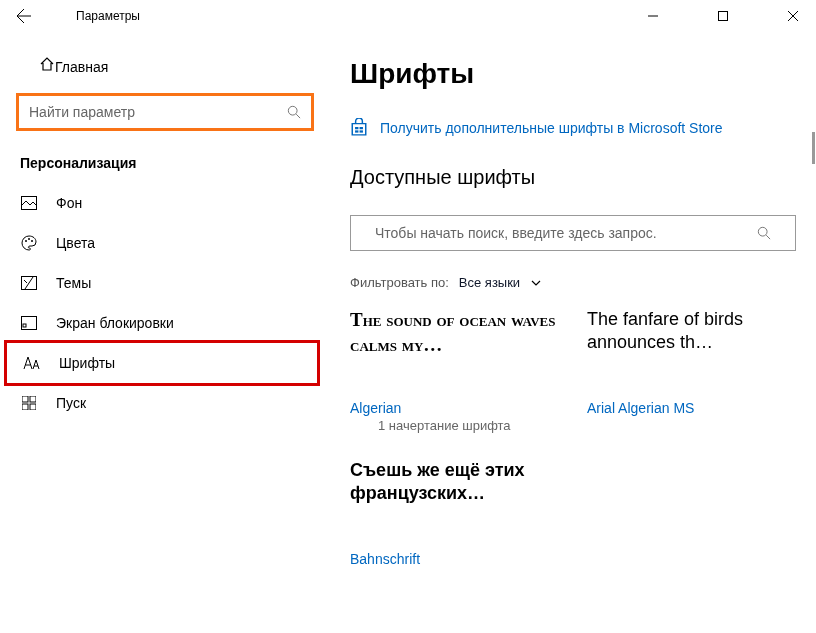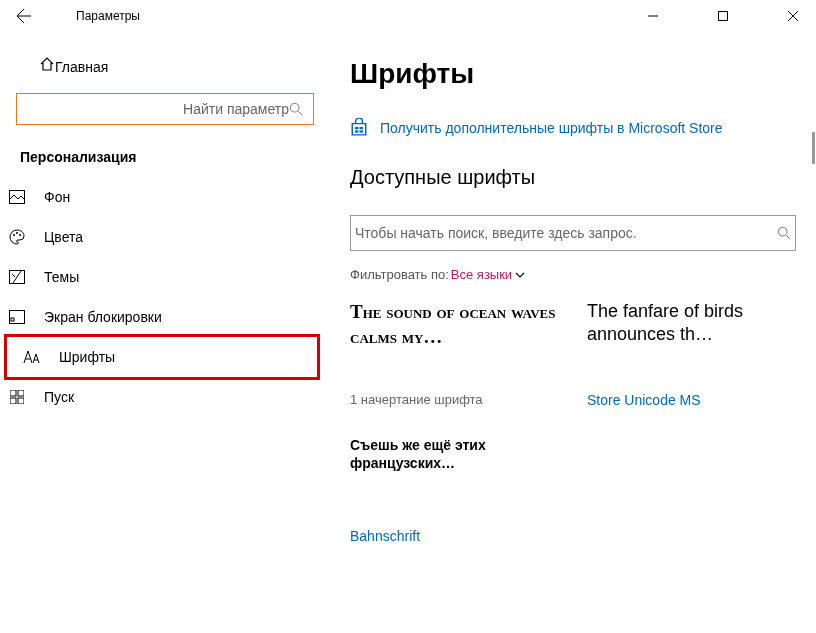--- a/index.html
+++ b/index.html
@@ -38,38 +38,37 @@
       padding: 14px 0 0 0;
       display: flex; flex-direction: column;
     }
     .home-row {
       display: flex; align-items: flex-end;
       padding: 10px 20px;
       margin-left: 19px;
     }
     .search-wrap { padding: 8px 16px 0 16px; }
     .search {
-      height: 32px;
-      border: 1px solid #f97316;
+      height: 38px;
+      border: 3px solid #f97316;
       display: flex; align-items: center;
       padding: 0 10px;
       color: #666;
       background: #fff;
-      text-align: right;
     }
     .search span { flex: 1; font-size: 14px; }
     .section-title {
       font-weight: 600;
       padding: 24px 20px 12px 20px;
       font-size: 14px;
     }
     .nav-item {
       display: flex; align-items: center;
       gap: 18px;
-      padding: 12px 8px;
+      padding: 12px 20px;
       font-size: 14px;
     }
     .nav-item.active-highlight {
       border: 3px solid #d40000;
       margin: -3px 10px -3px 4px;
       padding: 12px 16px;
     }
     .nav-item .icon { width: 18px; display:flex; justify-content:center; }
     .main {
       flex: 1;
@@ -84,50 +83,50 @@
       margin-bottom: 30px;
     }
     .store-icon {
       width: 18px; height: 18px;
     }
     .main h2 { font-size: 20px; font-weight: 400; margin-bottom: 26px; }
     .font-search {
       height: 36px;
       border: 1px solid #999;
       display: flex; align-items: center;
-      padding: 0 4px;
+      padding: 0 24px;
       color: #666;
-      margin-bottom: 16px;
+      margin-bottom: 24px;
     }
     .font-search span { flex: 1; }
     .filter-row {
       font-size: 13px; color: #555;
-      display: flex; align-items: center; gap: 2px;
+      display: flex; align-items: center; gap: 10px;
       margin-bottom: 18px;
     }
-    .filter-row .value { color: #be185d; }
+    .filter-row .value { color: #0f172a; }
     .font-grid {
       display: grid;
       grid-template-columns: 1fr 1fr;
       gap: 26px 28px;
     }
     .font-card { }
     .font-sample {
       font-size: 19px;
       line-height: 1.3;
       height: 82px;
       overflow: hidden;
       margin-bottom: 10px;
     }
     .font-sample.algerian { font-family: "Wide Latin", "Playbill", serif; font-weight: 600; font-variant: small-caps; }
     .font-sample.arial { font-family: Georgia, "Times New Roman", serif; }
     .font-sample.arialms { font-family: "Segoe UI", sans-serif; font-size: 18px; }
-    .font-sample.bahn { font-family: "Segoe UI", sans-serif; font-weight: 600; font-size: 14px; }
+    .font-sample.bahn { font-family: "Segoe UI", sans-serif; font-weight: 600; font-size: 18px; }
     .font-name { color: #0067c0; font-size: 14px; }
-    .font-meta { color: #666; font-size: 13px; margin-top: 2px; }
+    .font-meta { color: #666; font-size: 13px; margin-top: 2px; margin-left: 28px; }
     .right-thin-scroll {
       position: absolute;
       right: 1px; top: 100px;
       width: 3px; height: 32px;
       background: #999;
     }
   </style>
 </head>
 <body>
 
@@ -276,25 +275,26 @@
         <span>Фильтровать по:</span>
         <span class="value">Все языки</span>
         <svg width="12" height="12" viewBox="0 0 12 12">
             <path d="M2 4 L6 8 L10 4" stroke="#000" fill="none" stroke-width="1.2"></path>
           </svg>
       </div>
 
       <div class="font-grid">
         <div class="font-card">
           <div class="font-sample algerian">The sound of ocean waves calms my…</div>
+          <div class="font-name">Algerian</div>
           <div class="font-meta">1 начертание шрифта</div>
         </div>
         <div class="font-card">
           <div class="font-sample arialms">The fanfare of birds announces th…</div>
-          <div class="font-name">Store Unicode MS</div>
+          <div class="font-name">Arial Algerian MS</div>
           <div class="font-meta"></div>
         </div>
         <div class="font-card">
           <div class="font-sample bahn">Съешь же ещё этих французских…</div>
           <div class="font-name">Bahnschrift</div>
           <div class="font-meta"></div>
         </div>
       </div>
 
       <div class="right-thin-scroll"></div>

